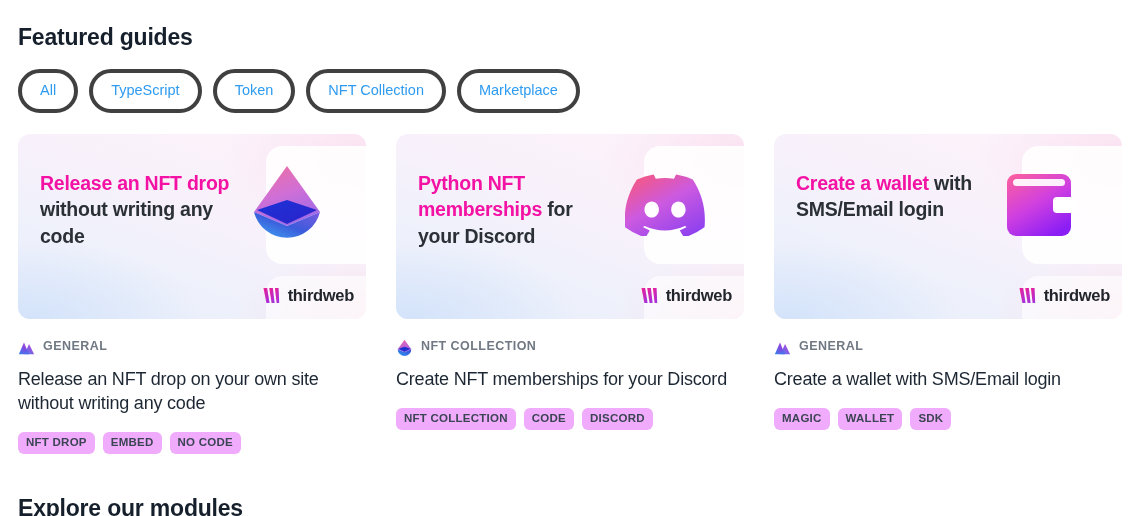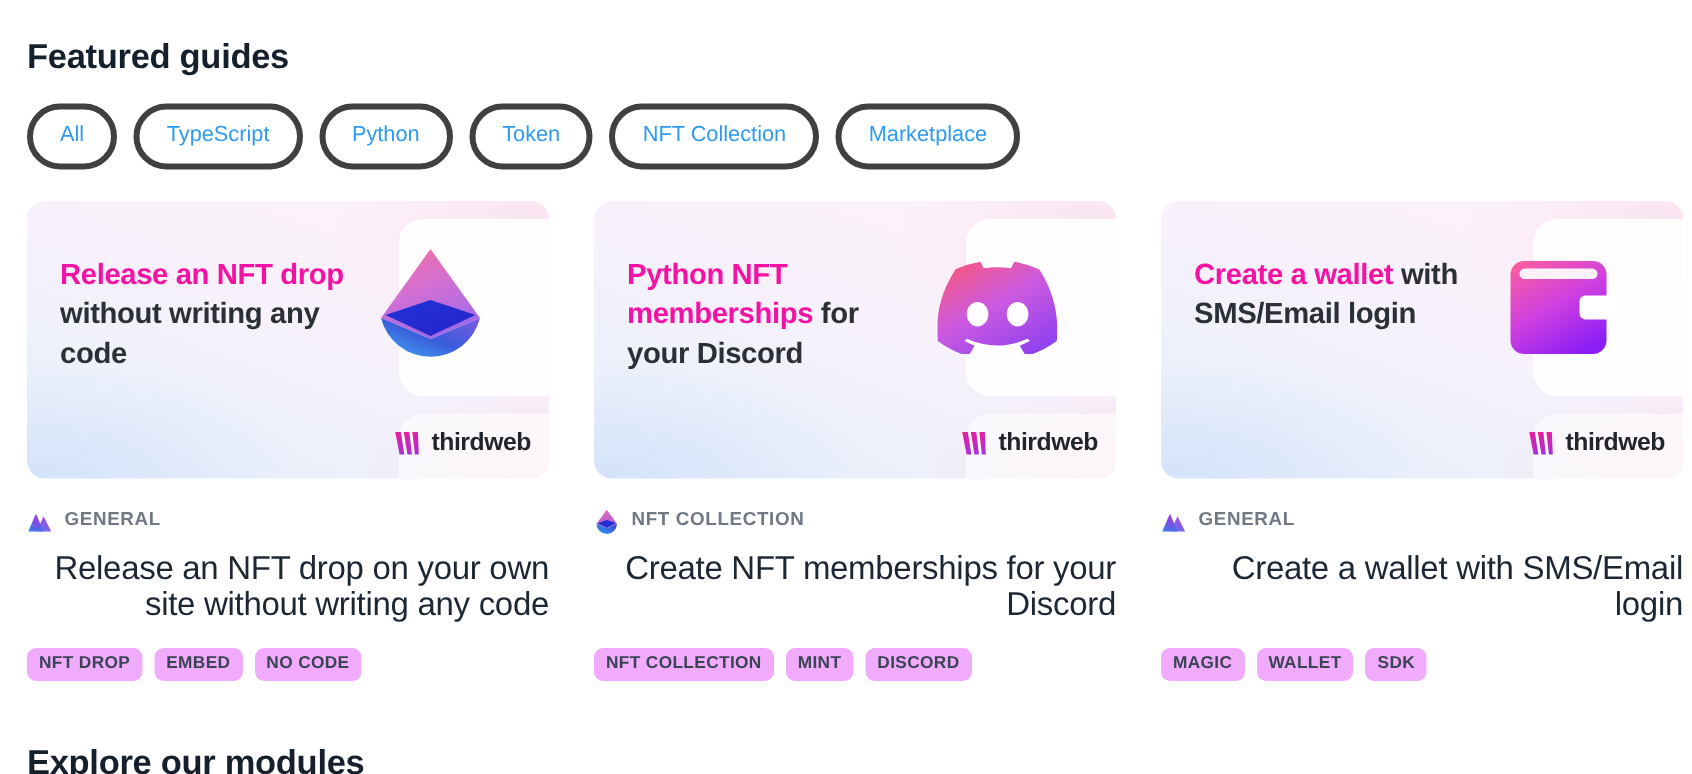--- a/index.html
+++ b/index.html
@@ -149,25 +149,24 @@
     flex: 0 0 17px;
   }
   .cat-label {
     font-size: 12.5px;
     font-weight: bold;
     letter-spacing: 0.45px;
     color: #707883;
   }
   .card-title {
     margin-top: 11px;
-    font-size: 22px;
+    font-size: 18px;
     line-height: 24px;
     color: #1d2733;
     letter-spacing: -0.2px;
-    text-align: right;
   }
   .tag-row {
     display: flex;
     gap: 8px;
     margin-top: 17px;
     flex-wrap: wrap;
   }
   .tag {
     background: #f0abfc;
     border-radius: 6px;
@@ -194,21 +193,20 @@
 </head>
 <body>
 
 <div class="page">
 
   <h2 class="section-title">Featured guides</h2>
 
   <div class="filter-row">
     <button class="filter-pill">All</button>
     <button class="filter-pill">TypeScript</button>
-    <button class="filter-pill">Python</button>
     <button class="filter-pill">Token</button>
     <button class="filter-pill">NFT Collection</button>
     <button class="filter-pill">Marketplace</button>
   </div>
 
   <div class="card-grid">
 
     <div class="card">
       <div class="card-banner">
         <div class="banner-inner"></div>
@@ -331,21 +329,21 @@
             </defs>
             <path d="M10 1 L18 12 L10 15.5 L2 12 Z" fill="url(#cdt2)"></path>
             <path d="M2 12 A8 8 0 0 0 18 12 L10 15.5 Z" fill="url(#cdb2)"></path>
             <path d="M10 9 L17 11.5 L10 15 L3 11.5 Z" fill="#1d2fd0"></path>
           </svg>
           <span class="cat-label">NFT COLLECTION</span>
         </div>
         <div class="card-title">Create NFT memberships for your Discord</div>
         <div class="tag-row">
           <span class="tag">NFT COLLECTION</span>
-          <span class="tag">MINT</span>
+          <span class="tag">CODE</span>
           <span class="tag">DISCORD</span>
         </div>
       </div>
     </div>
 
     <div class="card">
       <div class="card-banner">
         <div class="banner-inner"></div>
         <div class="banner-panel"></div>
         <div class="banner-brand"></div>

